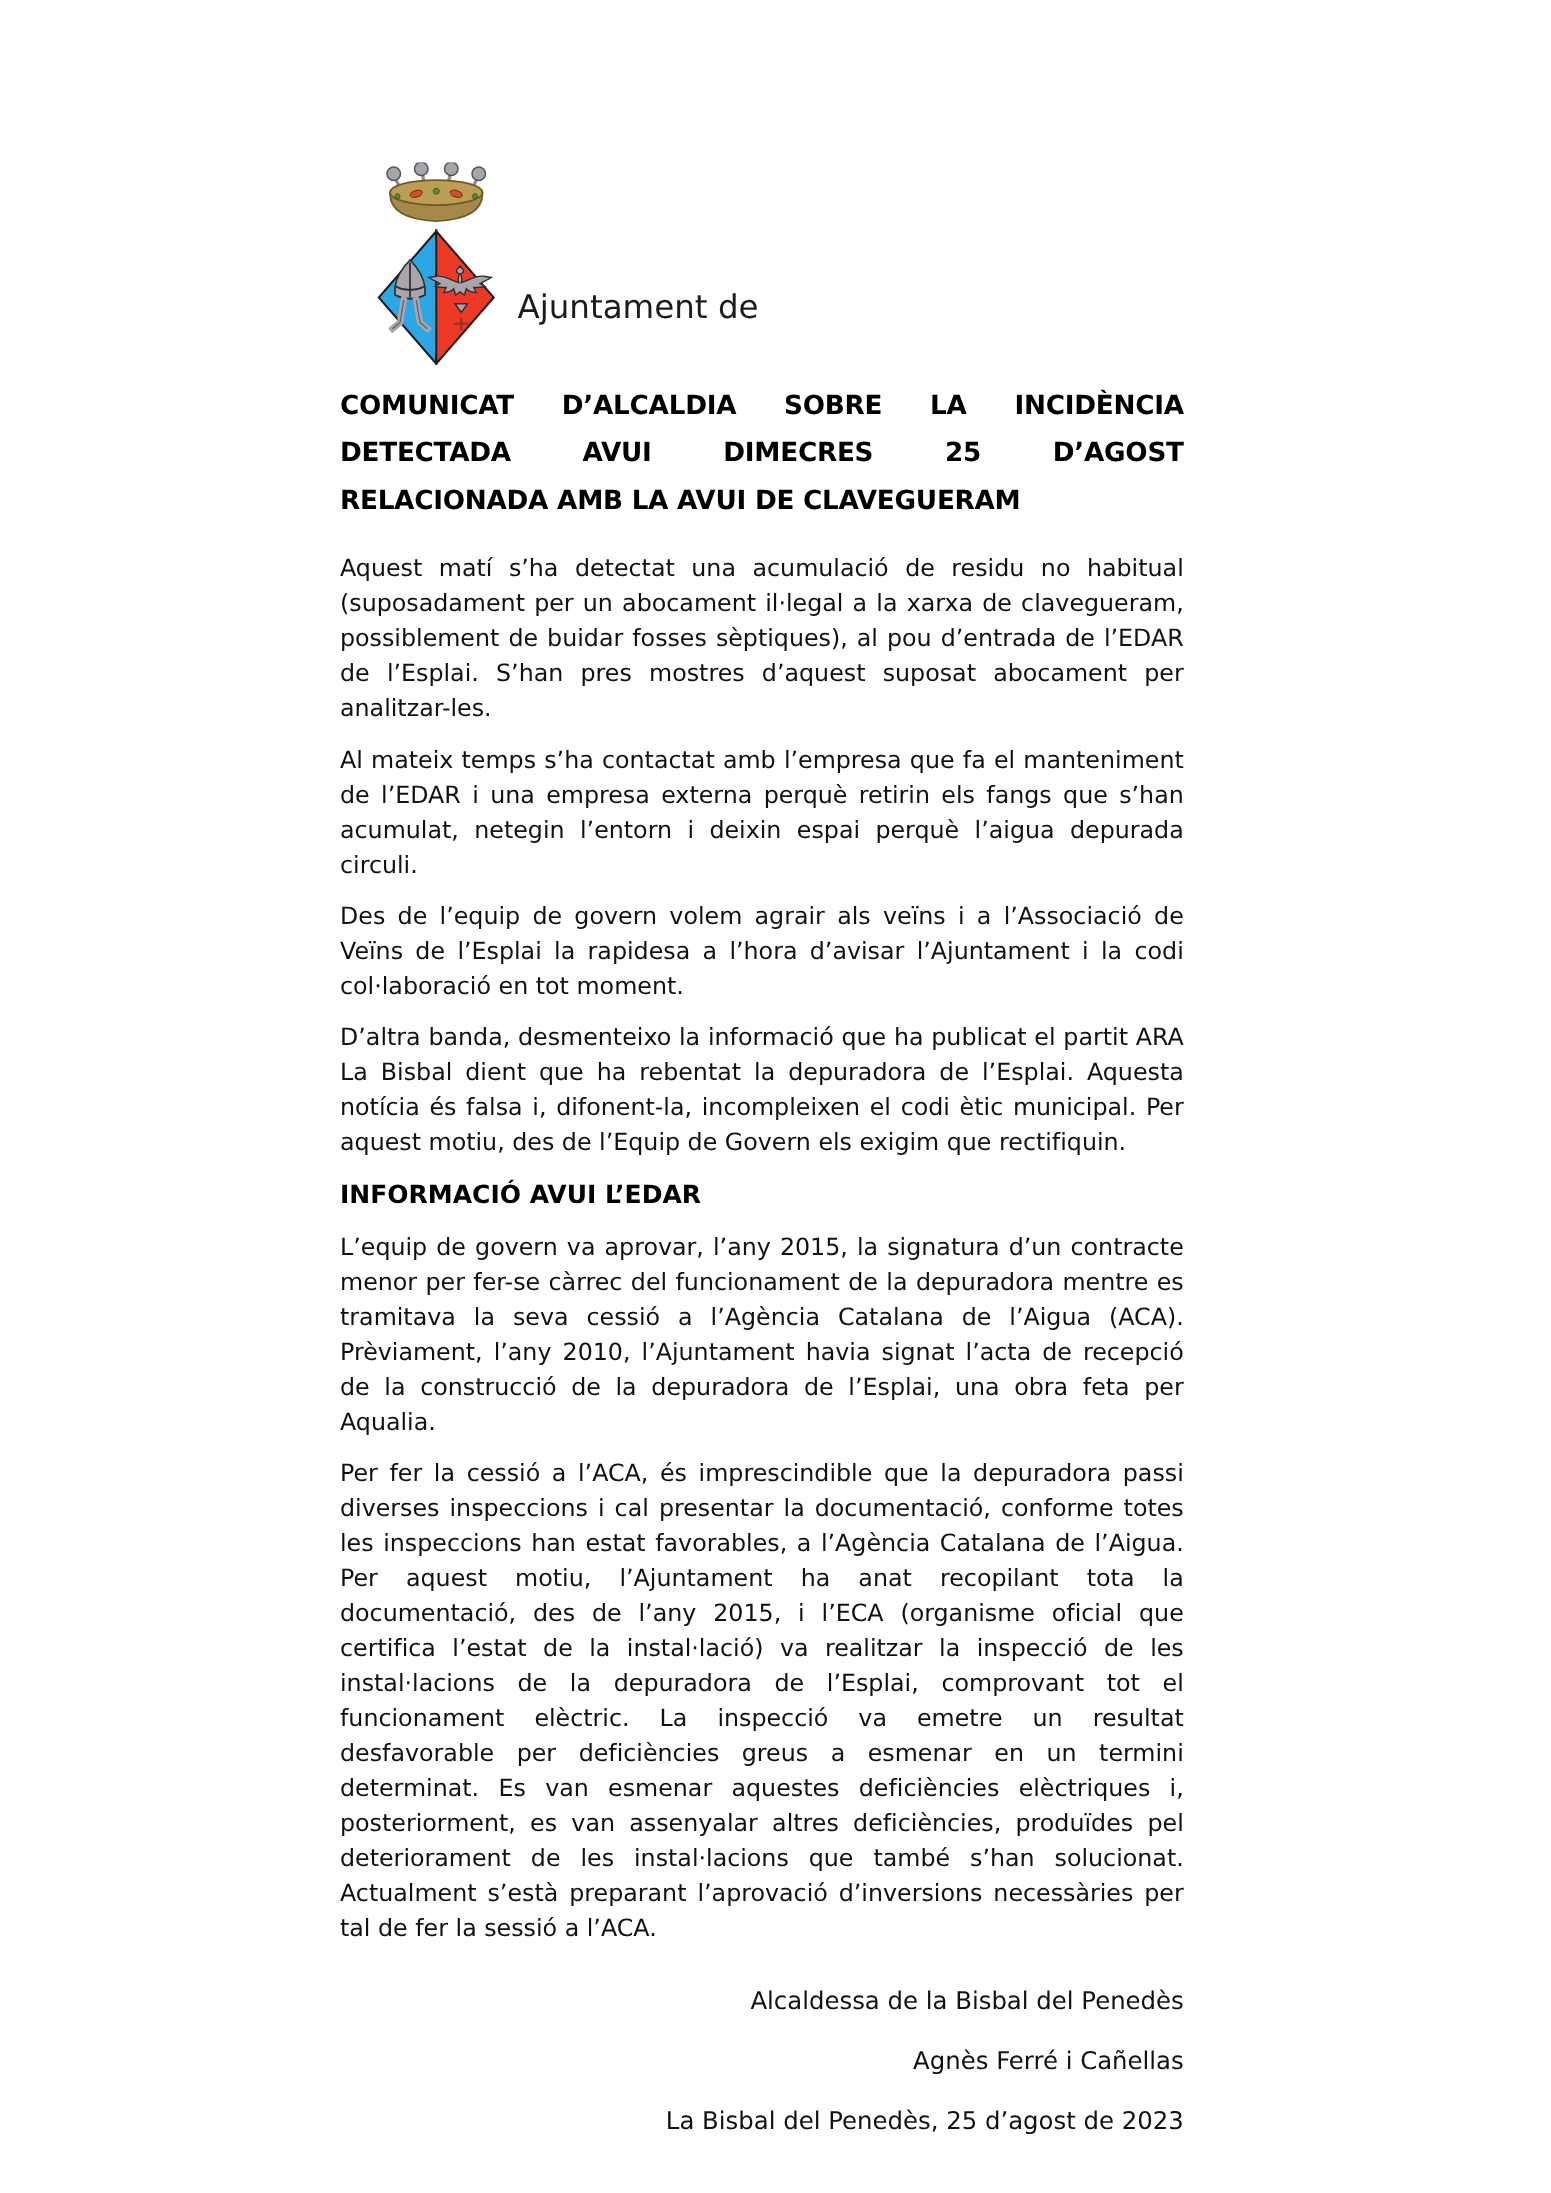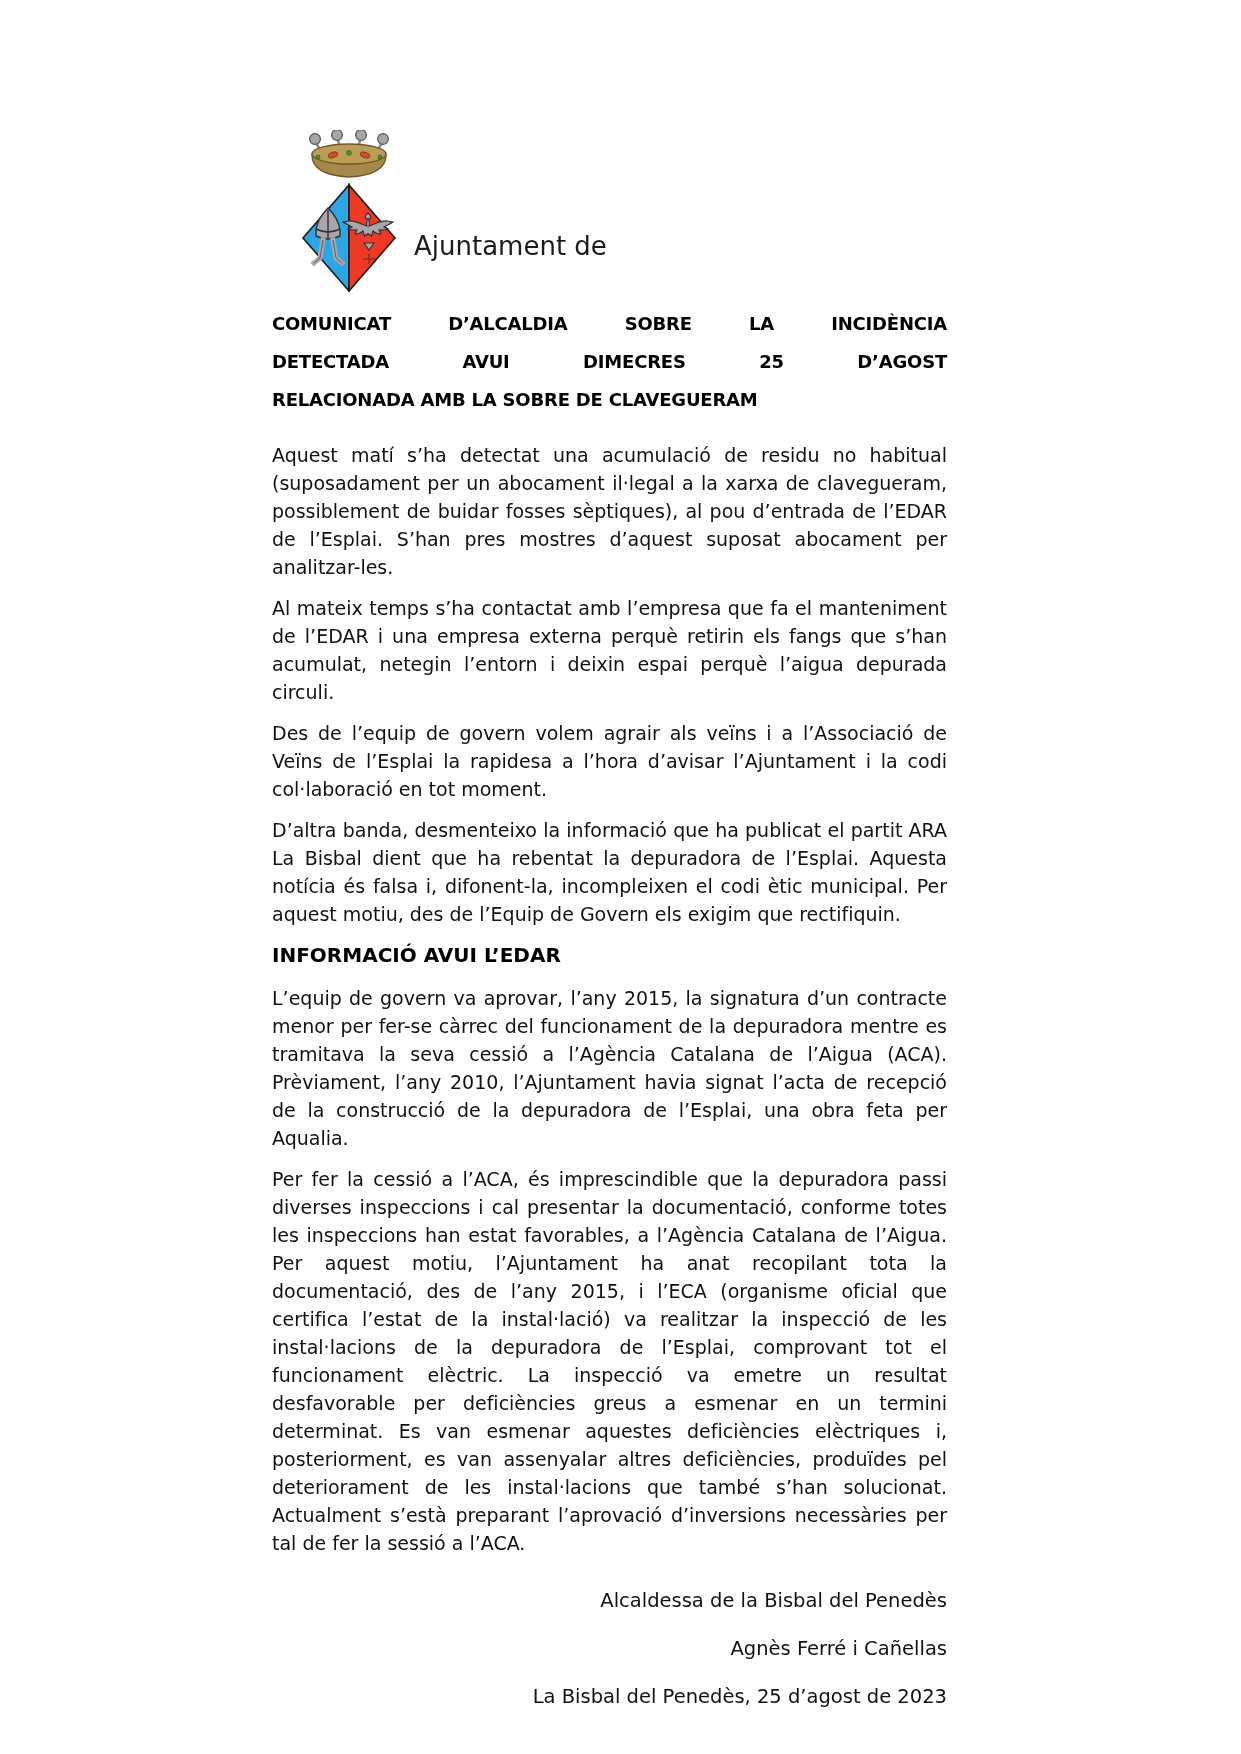--- a/index.html
+++ b/index.html
@@ -35,21 +35,21 @@
   .org-name {
     margin-left: 14px;
     padding-bottom: 30px;
     font-size: 26px;
     line-height: 31px;
     color: #1b1b1b;
   }
   
   h1.doc-title {
     margin: 13px 0 22px 0;
-    font-size: 18px;
+    font-size: 21px;
     line-height: 38px;
     font-weight: bold;
     letter-spacing: -0.2px;
     color: #000;
   }
   .title-line {
     text-align: justify;
     text-align-last: justify;
   }
   .title-line.last {
@@ -140,21 +140,21 @@
       </g>
     </svg>
     <div class="org-name">
       <div>Ajuntament de</div>
     </div>
   </div>
 
   <h1 class="doc-title">
     <div class="title-line">COMUNICAT D’ALCALDIA SOBRE LA INCIDÈNCIA</div>
     <div class="title-line">DETECTADA AVUI DIMECRES 25 D’AGOST</div>
-    <div class="title-line last">RELACIONADA AMB LA SOBRE DE CLAVEGUERAM</div>
+    <div class="title-line last">RELACIONADA AMB LA AVUI DE CLAVEGUERAM</div>
   </h1>
 
   <p class="body-par">Aquest matí s’ha detectat una acumulació de residu no habitual (suposadament per un abocament il·legal a la xarxa de clavegueram, possiblement de buidar fosses sèptiques), al pou d’entrada de l’EDAR de l’Esplai. S’han pres mostres d’aquest suposat abocament per analitzar-les.</p>
   <p class="body-par">Al mateix temps s’ha contactat amb l’empresa que fa el manteniment de l’EDAR i una empresa externa perquè retirin els fangs que s’han acumulat, netegin l’entorn i deixin espai perquè l’aigua depurada circuli.</p>
   <p class="body-par">Des de l’equip de govern volem agrair als veïns i a l’Associació de Veïns de l’Esplai la rapidesa a l’hora d’avisar l’Ajuntament i la codi col·laboració en tot moment.</p>
   <p class="body-par">D’altra banda, desmenteixo la informació que ha publicat el partit ARA La Bisbal dient que ha rebentat la depuradora de l’Esplai. Aquesta notícia és falsa i, difonent-la, incompleixen el codi ètic municipal. Per aquest motiu, des de l’Equip de Govern els exigim que rectifiquin.</p>
 
   <h2 class="section-heading">INFORMACIÓ AVUI L’EDAR</h2>
   <p class="body-par">L’equip de govern va aprovar, l’any 2015, la signatura d’un contracte menor per fer-se càrrec del funcionament de la depuradora mentre es tramitava la seva cessió a l’Agència Catalana de l’Aigua (ACA). Prèviament, l’any 2010, l’Ajuntament havia signat l’acta de recepció de la construcció de la depuradora de l’Esplai, una obra feta per Aqualia.</p>
   <p class="body-par">Per fer la cessió a l’ACA, és imprescindible que la depuradora passi diverses inspeccions i cal presentar la documentació, conforme totes les inspeccions han estat favorables, a l’Agència Catalana de l’Aigua. Per aquest motiu, l’Ajuntament ha anat recopilant tota la documentació, des de l’any 2015, i l’ECA (organisme oficial que certifica l’estat de la instal·lació) va realitzar la inspecció de les instal·lacions de la depuradora de l’Esplai, comprovant tot el funcionament elèctric. La inspecció va emetre un resultat desfavorable per deficiències greus a esmenar en un termini determinat. Es van esmenar aquestes deficiències elèctriques i, posteriorment, es van assenyalar altres deficiències, produïdes pel deteriorament de les instal·lacions que també s’han solucionat. Actualment s’està preparant l’aprovació d’inversions necessàries per tal de fer la sessió a l’ACA.</p>

